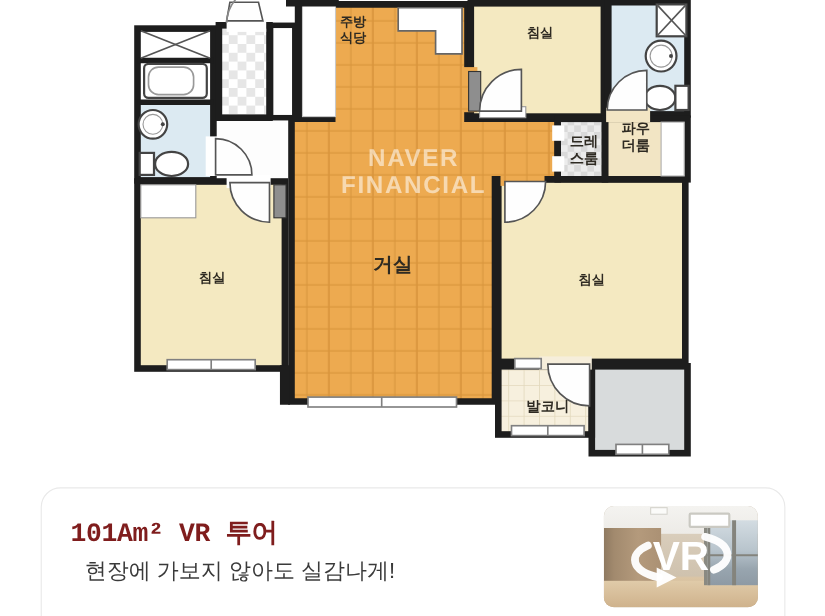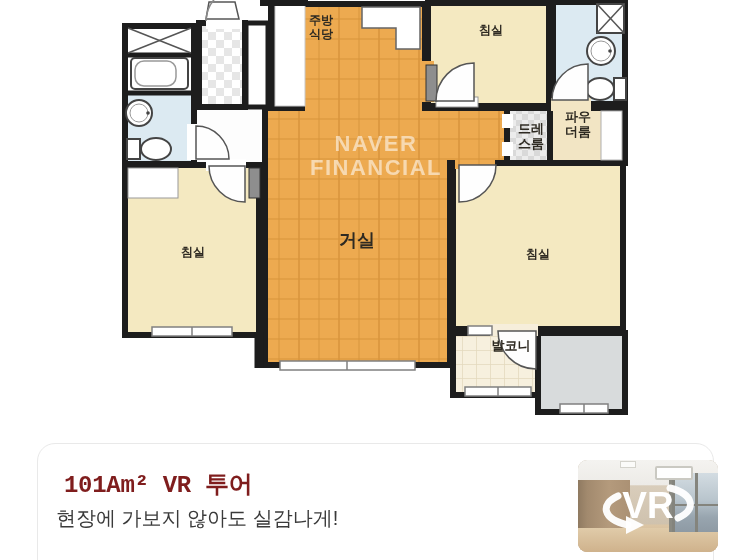--- a/index.html
+++ b/index.html
@@ -13,22 +13,22 @@
   .room-label.big{font-size:18px;}
   .room-label.small{font-size:13px;}
   .watermark{position:absolute;left:270px;top:116px;width:212px;text-align:center;
     font:700 22px/1.1 "Liberation Sans","DejaVu Sans",sans-serif;
     color:rgba(255,255,255,0.55);letter-spacing:1.5px;margin-top:16px;}
   
   .vr-card{position:absolute;left:37px;top:443px;width:677px;height:140px;
     background:#fff;border:1.5px solid #e9e9e9;border-radius:18px;box-sizing:border-box;}
   .vr-title{position:absolute;left:26px;top:24px;font-size:24px;font-weight:800;
     color:#7f1d1d;letter-spacing:-0.3px;font-family:Liberation Mono, monospace;}
-  .vr-sub{position:absolute;left:18px;top:61px;font-size:20px;font-weight:400;color:#3a3a3a;}
-  .vr-thumb{position:absolute;left:540px;top:16px;width:140px;height:92px;border-radius:9px;
+  .vr-sub{position:absolute;left:39px;top:61px;font-size:20px;font-weight:400;color:#3a3a3a;}
+  .vr-thumb{position:absolute;left:511px;top:16px;width:140px;height:92px;border-radius:9px;
     overflow:hidden;background:#cfc2ae;box-shadow:0 0 0 1px rgba(0,0,0,0.06) inset;text-align:right;}
   .scene{position:absolute;inset:0;
     background:linear-gradient(180deg,#f4f3f0 0%,#edebe7 27%,#d9cdbb 28%,#cfc2ae 69%,#dbc5a4 71%,#c9ac8a 100%);}
   .scene .wall-left{position:absolute;left:0;top:22%;width:37%;height:53%;
     background:linear-gradient(90deg,#8f7a61 0%,#a28a6e 18%,#b49a7c 60%,#ab9174 100%);}
   .scene .floor{position:absolute;left:0;bottom:0;width:100%;height:26%;
     background:linear-gradient(180deg,#e0cba9 0%,#cfb28c 100%);}
   .scene .window{position:absolute;right:0;top:14%;width:33%;height:64%;
     background:
       linear-gradient(180deg,rgba(0,0,0,0) 0 52%,#84847d 52% 56%,rgba(0,0,0,0) 56%),
@@ -179,21 +179,21 @@
     <div class="room-label" style="left:321px;top:13px;">주방
 식당</div>
     <div class="room-label" style="left:491px;top:23px;">침실</div>
     <div class="room-label small" style="left:531px;top:121px;">드레
 스룸</div>
     <div class="room-label small" style="left:578px;top:109px;">파우
 더룸</div>
     <div class="room-label big" style="left:357px;top:230px;">거실</div>
     <div class="room-label" style="left:193px;top:245px;">침실</div>
     <div class="room-label" style="left:538px;top:247px;">침실</div>
-    <div class="room-label small" style="left:498px;top:338px;margin-left:13px;">발코니</div>
+    <div class="room-label small" style="left:498px;top:362px;">발코니</div>
   </div>
 
   <div class="vr-card">
     <div class="vr-title">101Am² VR 투어</div>
     <div class="vr-sub">현장에 가보지 않아도 실감나게!</div>
 
     <div class="vr-thumb">
       <div class="scene">
         <div class="wall-left"></div>
         <div class="floor"></div>

